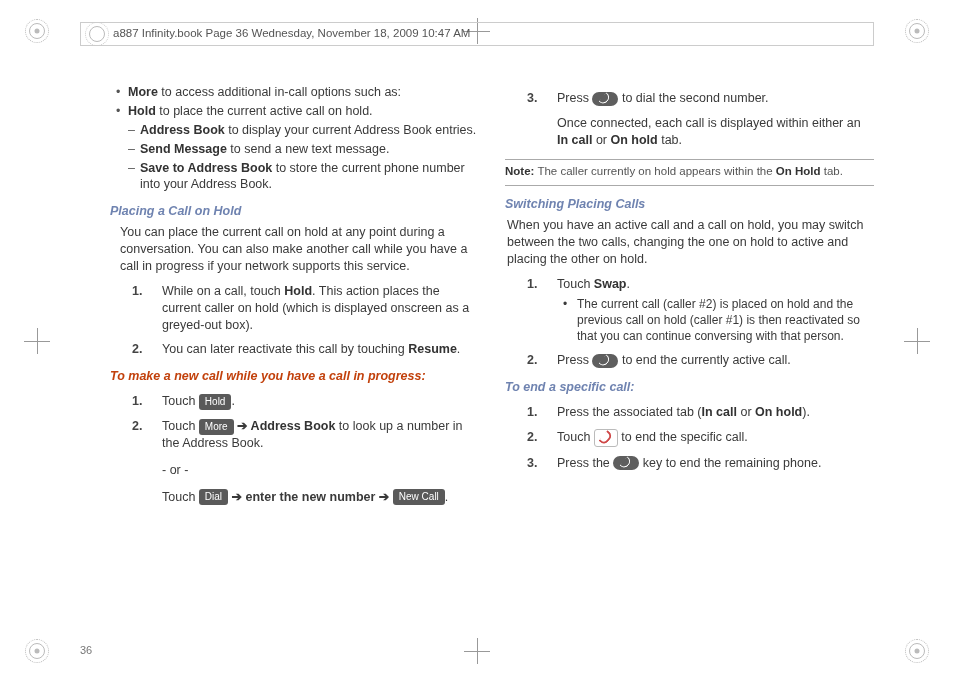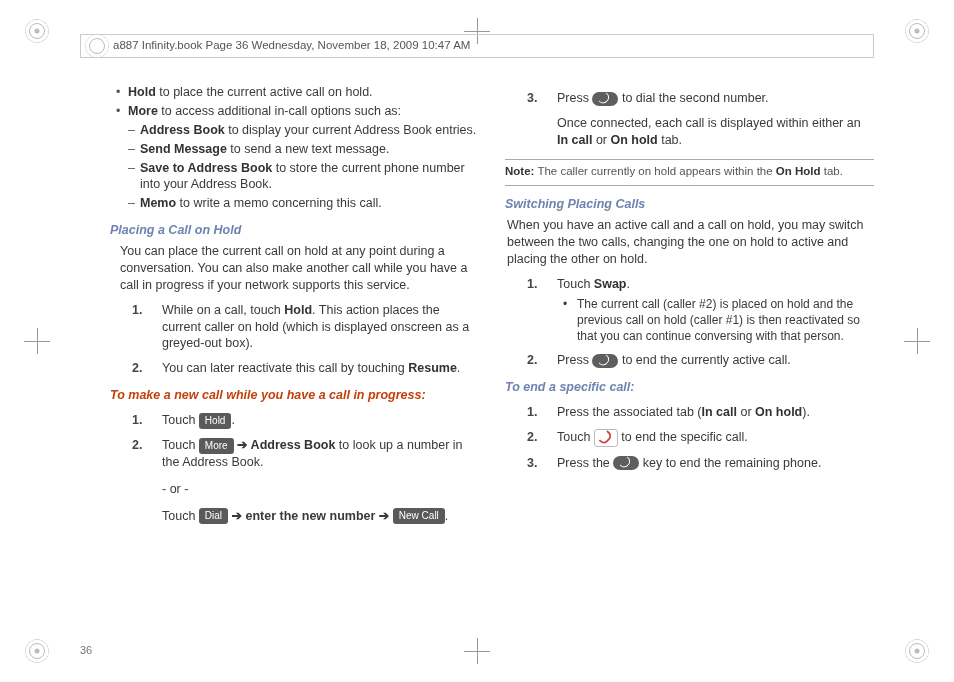--- a/index.html
+++ b/index.html
@@ -14,21 +14,21 @@
 .mark .dashes{position:absolute;left:50%;top:50%;width:22px;height:22px;border:1px dotted #bbb;border-radius:50%;transform:translate(-50%,-50%)}
 .mark.tl{top:18px;left:24px}
 .mark.tr{top:18px;right:24px}
 .mark.bl{bottom:18px;left:24px}
 .mark.br{bottom:18px;right:24px}
 .mark.mt{top:18px;left:50%;transform:translateX(-50%)}
 .mark.mb{bottom:18px;left:50%;transform:translateX(-50%)}
 .mark.ml{left:24px;top:50%;transform:translateY(-50%)}
 .mark.mr{right:24px;top:50%;transform:translateY(-50%)}
 
-.header-box{position:absolute;top:34px;left:80px;right:80px;height:22px;border:1px solid #ccc;display:flex;align-items:center;padding:0 8px;font-size:11.5px;color:#555}
+.header-box{position:absolute;top:22px;left:80px;right:80px;height:22px;border:1px solid #ccc;display:flex;align-items:center;padding:0 8px;font-size:11.5px;color:#555}
 .header-box .dec{width:16px;height:16px;margin-right:8px;position:relative}
 .header-box .dec::before{content:"";position:absolute;inset:0;border:1px solid #bbb;border-radius:50%}
 .header-box .dec::after{content:"";position:absolute;inset:-4px;border:1px dotted #ccc;border-radius:50%}
 
 .content{position:absolute;top:82px;left:110px;right:80px;bottom:80px;display:flex;gap:26px}
 .col{flex:1;font-size:12.5px;color:#3a3a3a}
 .bullet{padding-left:18px;position:relative;margin:2px 0}
 .bullet::before{content:"\2022";position:absolute;left:6px;top:0;color:#555}
 .dash{padding-left:30px;position:relative;margin:2px 0}
 .dash::before{content:"\2013";position:absolute;left:18px;top:0;color:#555}
@@ -85,26 +85,25 @@
 <div class="mark cross mr"></div>
 
 <div class="header-box">
   <span class="dec"></span>
   <span>a887 Infinity.book  Page 36  Wednesday, November 18, 2009  10:47 AM</span>
 </div>
 
 <div class="content">
 
   <div class="col">
+    <div class="bullet"><b>More</b><span> to access additional in-call options such as:</span></div>
     <div class="bullet"><b>Hold</b><span> to place the current active call on hold.</span></div>
-    <div class="bullet"><b>More</b><span> to access additional in-call options such as:</span></div>
     <div class="dash"><b>Address Book</b><span> to display your current Address Book entries.</span></div>
     <div class="dash"><b>Send Message</b><span> to send a new text message.</span></div>
     <div class="dash"><b>Save to Address Book</b><span> to store the current phone number into your Address Book.</span></div>
-    <div class="dash"><b>Memo</b><span> to write a memo concerning this call.</span></div>
 
     <div class="subhead">Placing a Call on Hold</div>
     <div class="para">You can place the current call on hold at any point during a conversation. You can also make another call while you have a call in progress if your network supports this service.</div>
 
     <ol>
       <li>
         <span class="num">1.</span>
         <span>While on a call, touch </span><b>Hold</b><span>. This action places the current caller on hold (which is displayed onscreen as a greyed-out box).</span>
       </li>
       <li>

